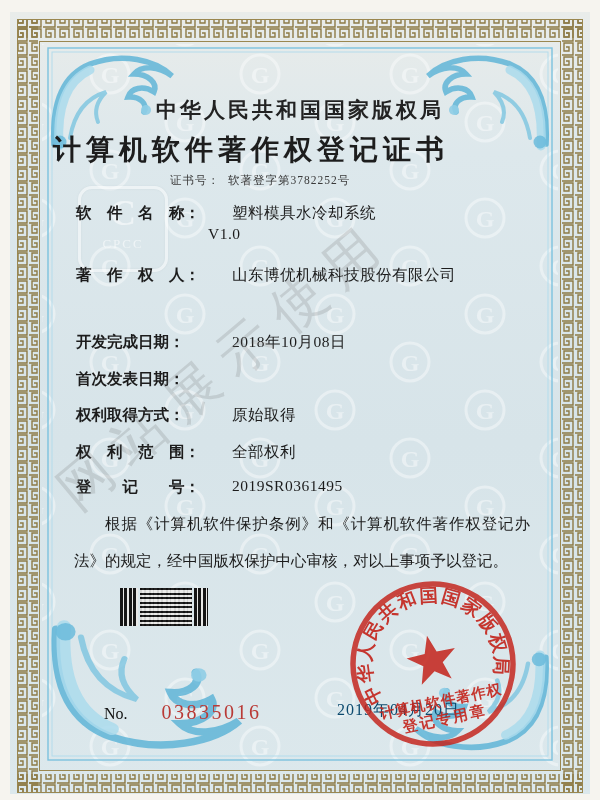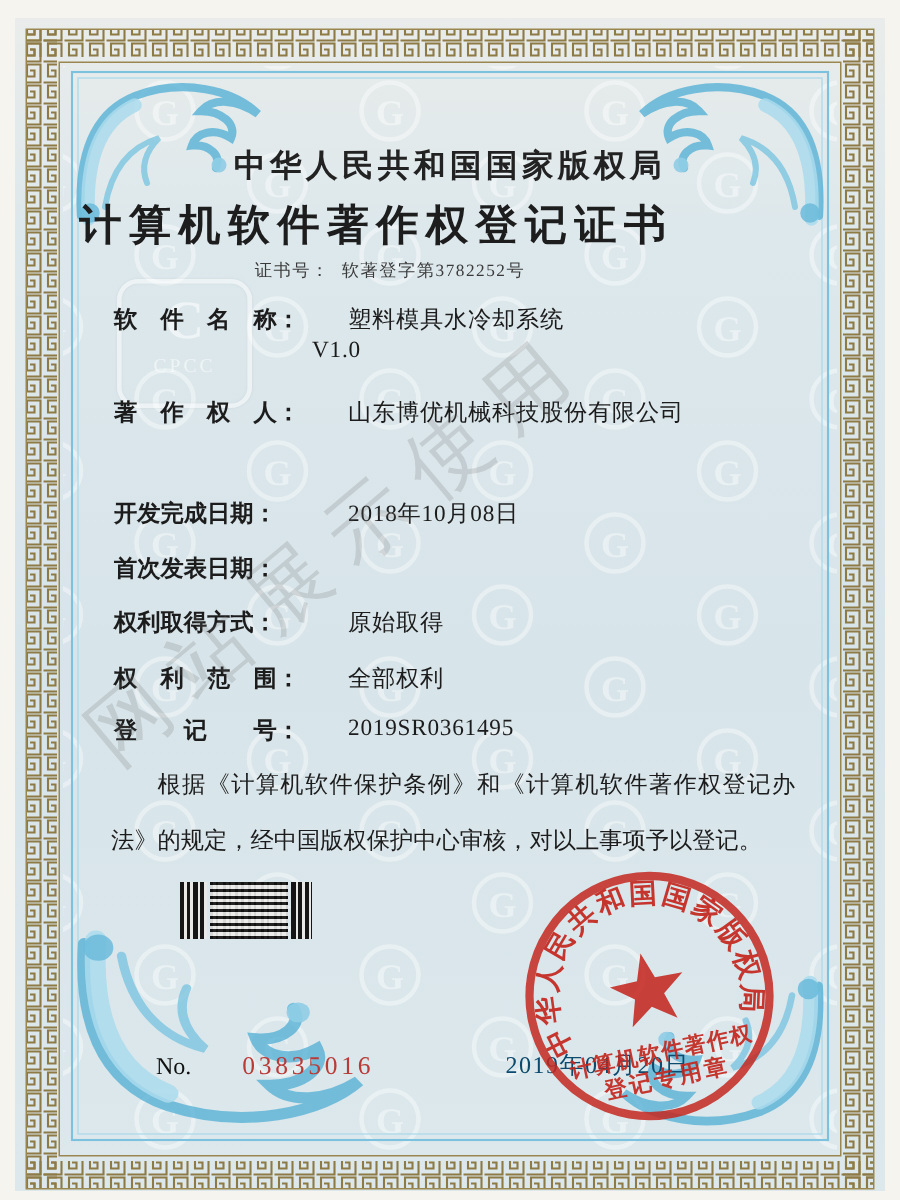--- a/index.html
+++ b/index.html
@@ -41,21 +41,21 @@
   }
   
   .barcode{position:absolute;left:120px;top:588px;width:88px;height:38px;display:flex;}
   .bc-guard{width:18px;background:repeating-linear-gradient(90deg,#151515 0 3px,#e8e8e6 3px 4.5px,#151515 4.5px 7px,#e8e8e6 7px 9px);}
   .bc-guard.r{width:14px;}
   .bc-matrix{flex:1;margin:0 2px;background:
     repeating-linear-gradient(0deg, rgba(18,18,18,.92) 0 2px, rgba(235,235,233,.9) 2px 4.5px),
     repeating-linear-gradient(90deg, #141414 0 2px, #ebebe9 2px 4px, #141414 4px 5.5px, #ebebe9 5.5px 8.5px);}
   
   .serial{position:absolute;left:104px;top:701px;font-size:16px;color:#111;}
-  .serial .num{color:#b93a36;letter-spacing:2.5px;margin-left:10px;font-size:17px;padding-left:24px;}
+  .serial .num{color:#b93a36;letter-spacing:2.5px;margin-left:10px;font-size:20px;padding-left:24px;}
   
   .stamp-date{position:absolute;left:337px;top:700px;font-size:16px;color:#0c4a6e;letter-spacing:1px;z-index:4;}
   #stamp{position:absolute;left:347px;top:578px;z-index:5;transform:rotate(-12deg);opacity:.92;}
   
   .wm-diagonal{
     position:absolute;left:66px;top:462px;z-index:7;
     transform:rotate(-40deg);transform-origin:0 50%;
     font-size:54px;letter-spacing:15px;color:#6f6f6f;opacity:.20;
     font-weight:500;white-space:nowrap;
   }

